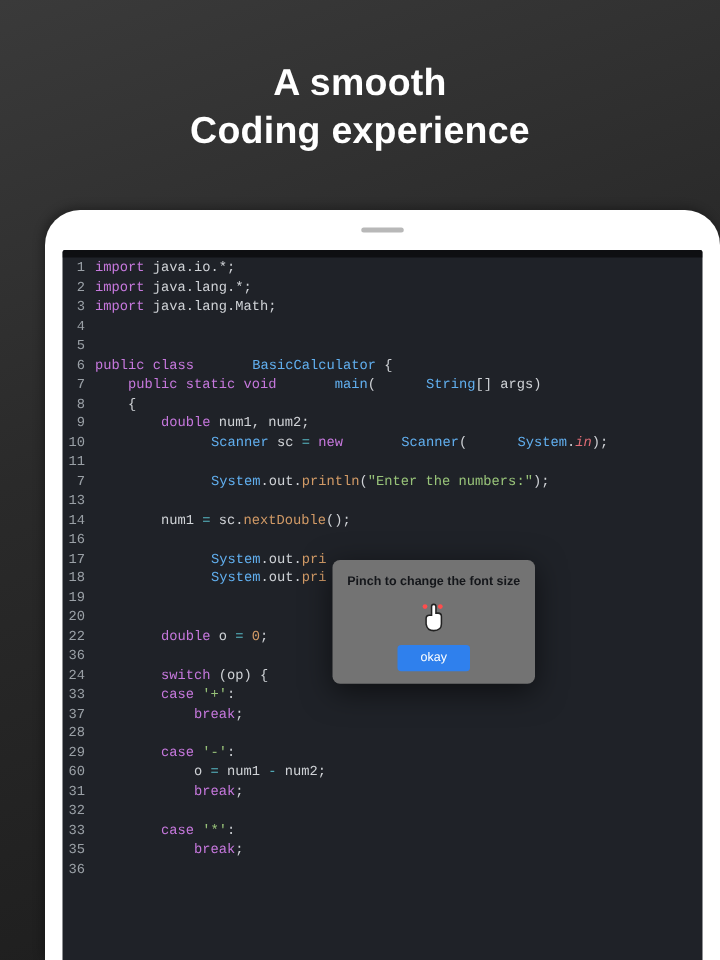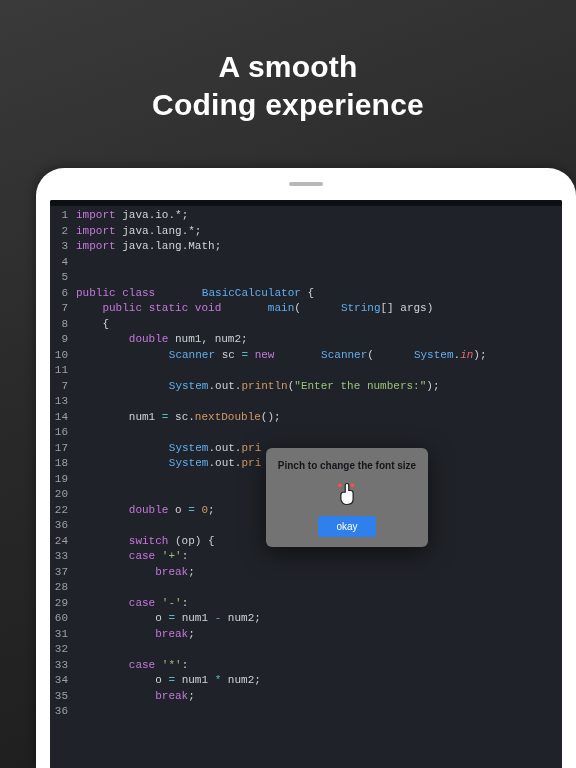--- a/index.html
+++ b/index.html
@@ -150,21 +150,20 @@
         <div class="code-line"><span class="ln">36</span><span></span></div>
         <div class="code-line"><span class="ln">24</span><span><span class="tok-plain">        </span><span class="tok-kw">switch</span><span class="tok-plain"> (op) {</span></span></div>
         <div class="code-line"><span class="ln">33</span><span><span class="tok-plain">        </span><span class="tok-kw">case</span><span class="tok-plain"> </span><span class="tok-char">'+'</span><span class="tok-plain">:</span></span></div>
         <div class="code-line"><span class="ln">37</span><span><span class="tok-plain">            </span><span class="tok-kw">break</span><span class="tok-plain">;</span></span></div>
         <div class="code-line"><span class="ln">28</span><span></span></div>
         <div class="code-line"><span class="ln">29</span><span><span class="tok-plain">        </span><span class="tok-kw">case</span><span class="tok-plain"> </span><span class="tok-char">'-'</span><span class="tok-plain">:</span></span></div>
         <div class="code-line"><span class="ln">60</span><span><span class="tok-plain">            o </span><span class="tok-op">=</span><span class="tok-plain"> num1 </span><span class="tok-op">-</span><span class="tok-plain"> num2;</span></span></div>
         <div class="code-line"><span class="ln">31</span><span><span class="tok-plain">            </span><span class="tok-kw">break</span><span class="tok-plain">;</span></span></div>
         <div class="code-line"><span class="ln">32</span><span></span></div>
         <div class="code-line"><span class="ln">33</span><span><span class="tok-plain">        </span><span class="tok-kw">case</span><span class="tok-plain"> </span><span class="tok-char">'*'</span><span class="tok-plain">:</span></span></div>
-        <div class="code-line"><span class="ln">34</span><span><span class="tok-plain">            o </span><span class="tok-op">=</span><span class="tok-plain"> num1 </span><span class="tok-op">*</span><span class="tok-plain"> num2;</span></span></div>
         <div class="code-line"><span class="ln">35</span><span><span class="tok-plain">            </span><span class="tok-kw">break</span><span class="tok-plain">;</span></span></div>
         <div class="code-line"><span class="ln">36</span><span></span></div>
       </div>
 
     <div class="tooltip">
       <div class="tooltip-title">Pinch to change the font size</div>
       <div class="tooltip-hand">
         <svg viewBox="0 0 32 32" width="28" height="28">
           <circle cx="8" cy="6" r="2.2" fill="#ff4d4d"></circle>
           <circle cx="22" cy="6" r="2.2" fill="#ff4d4d"></circle>

